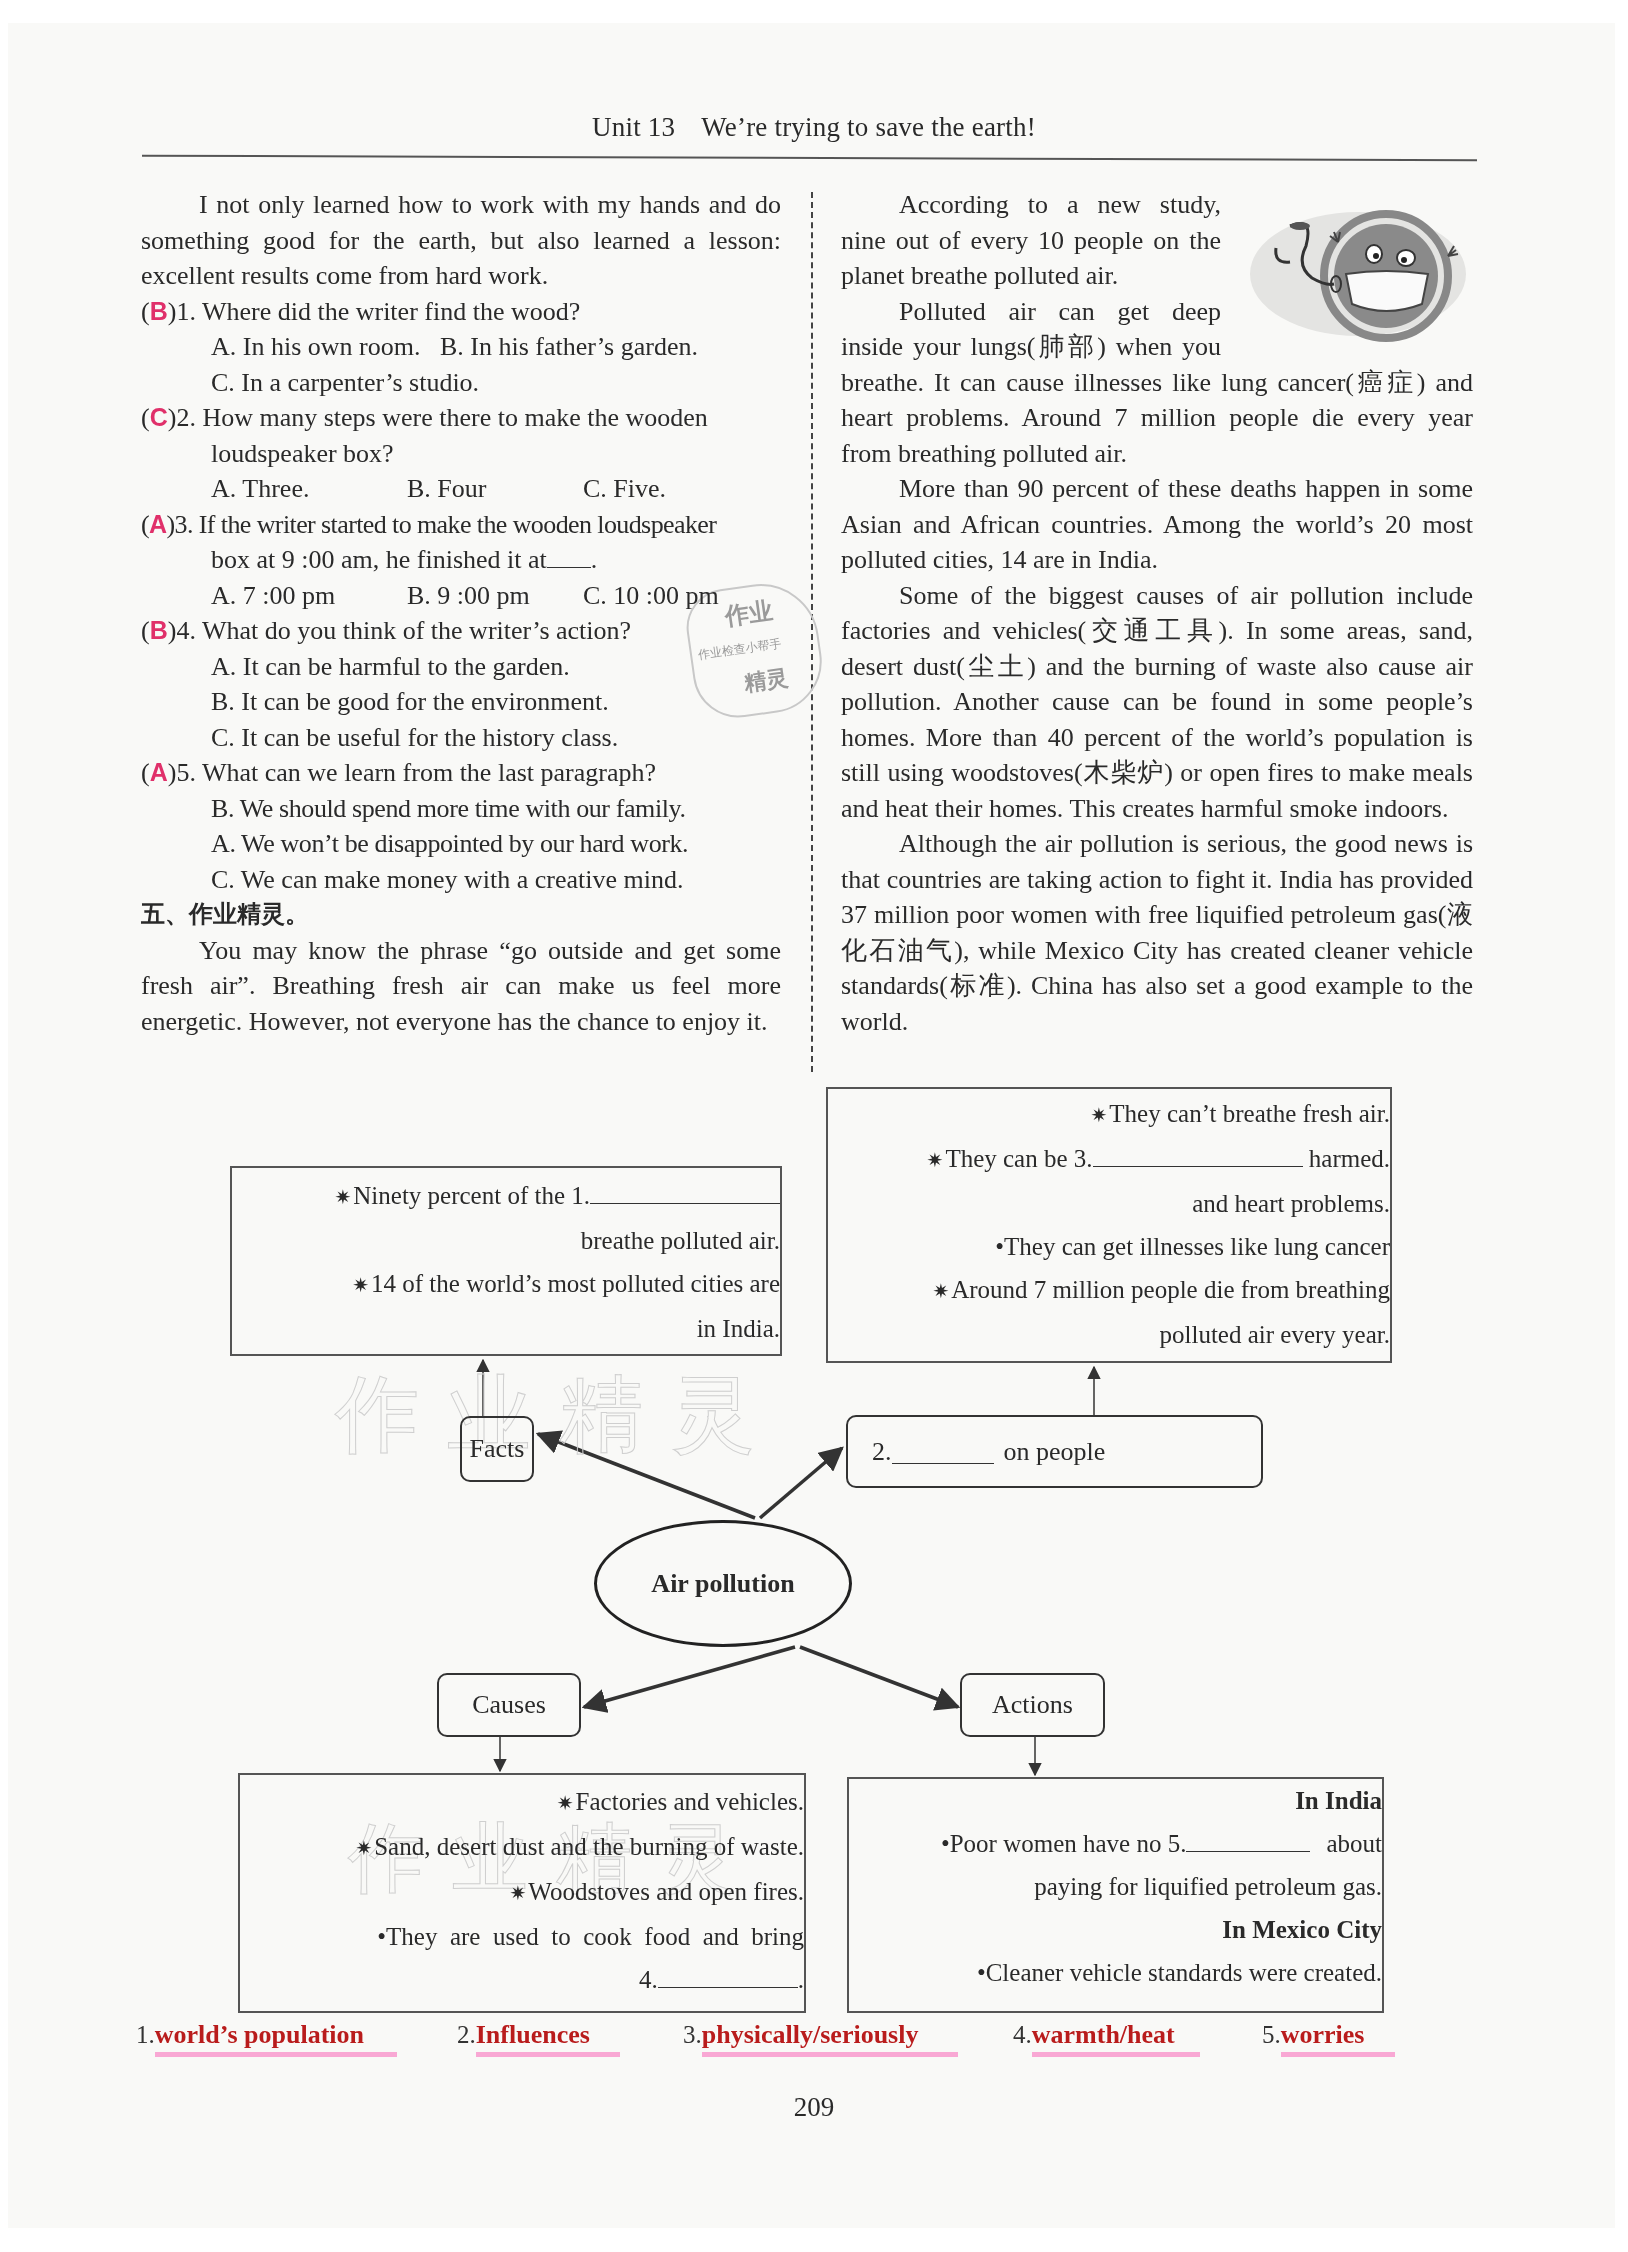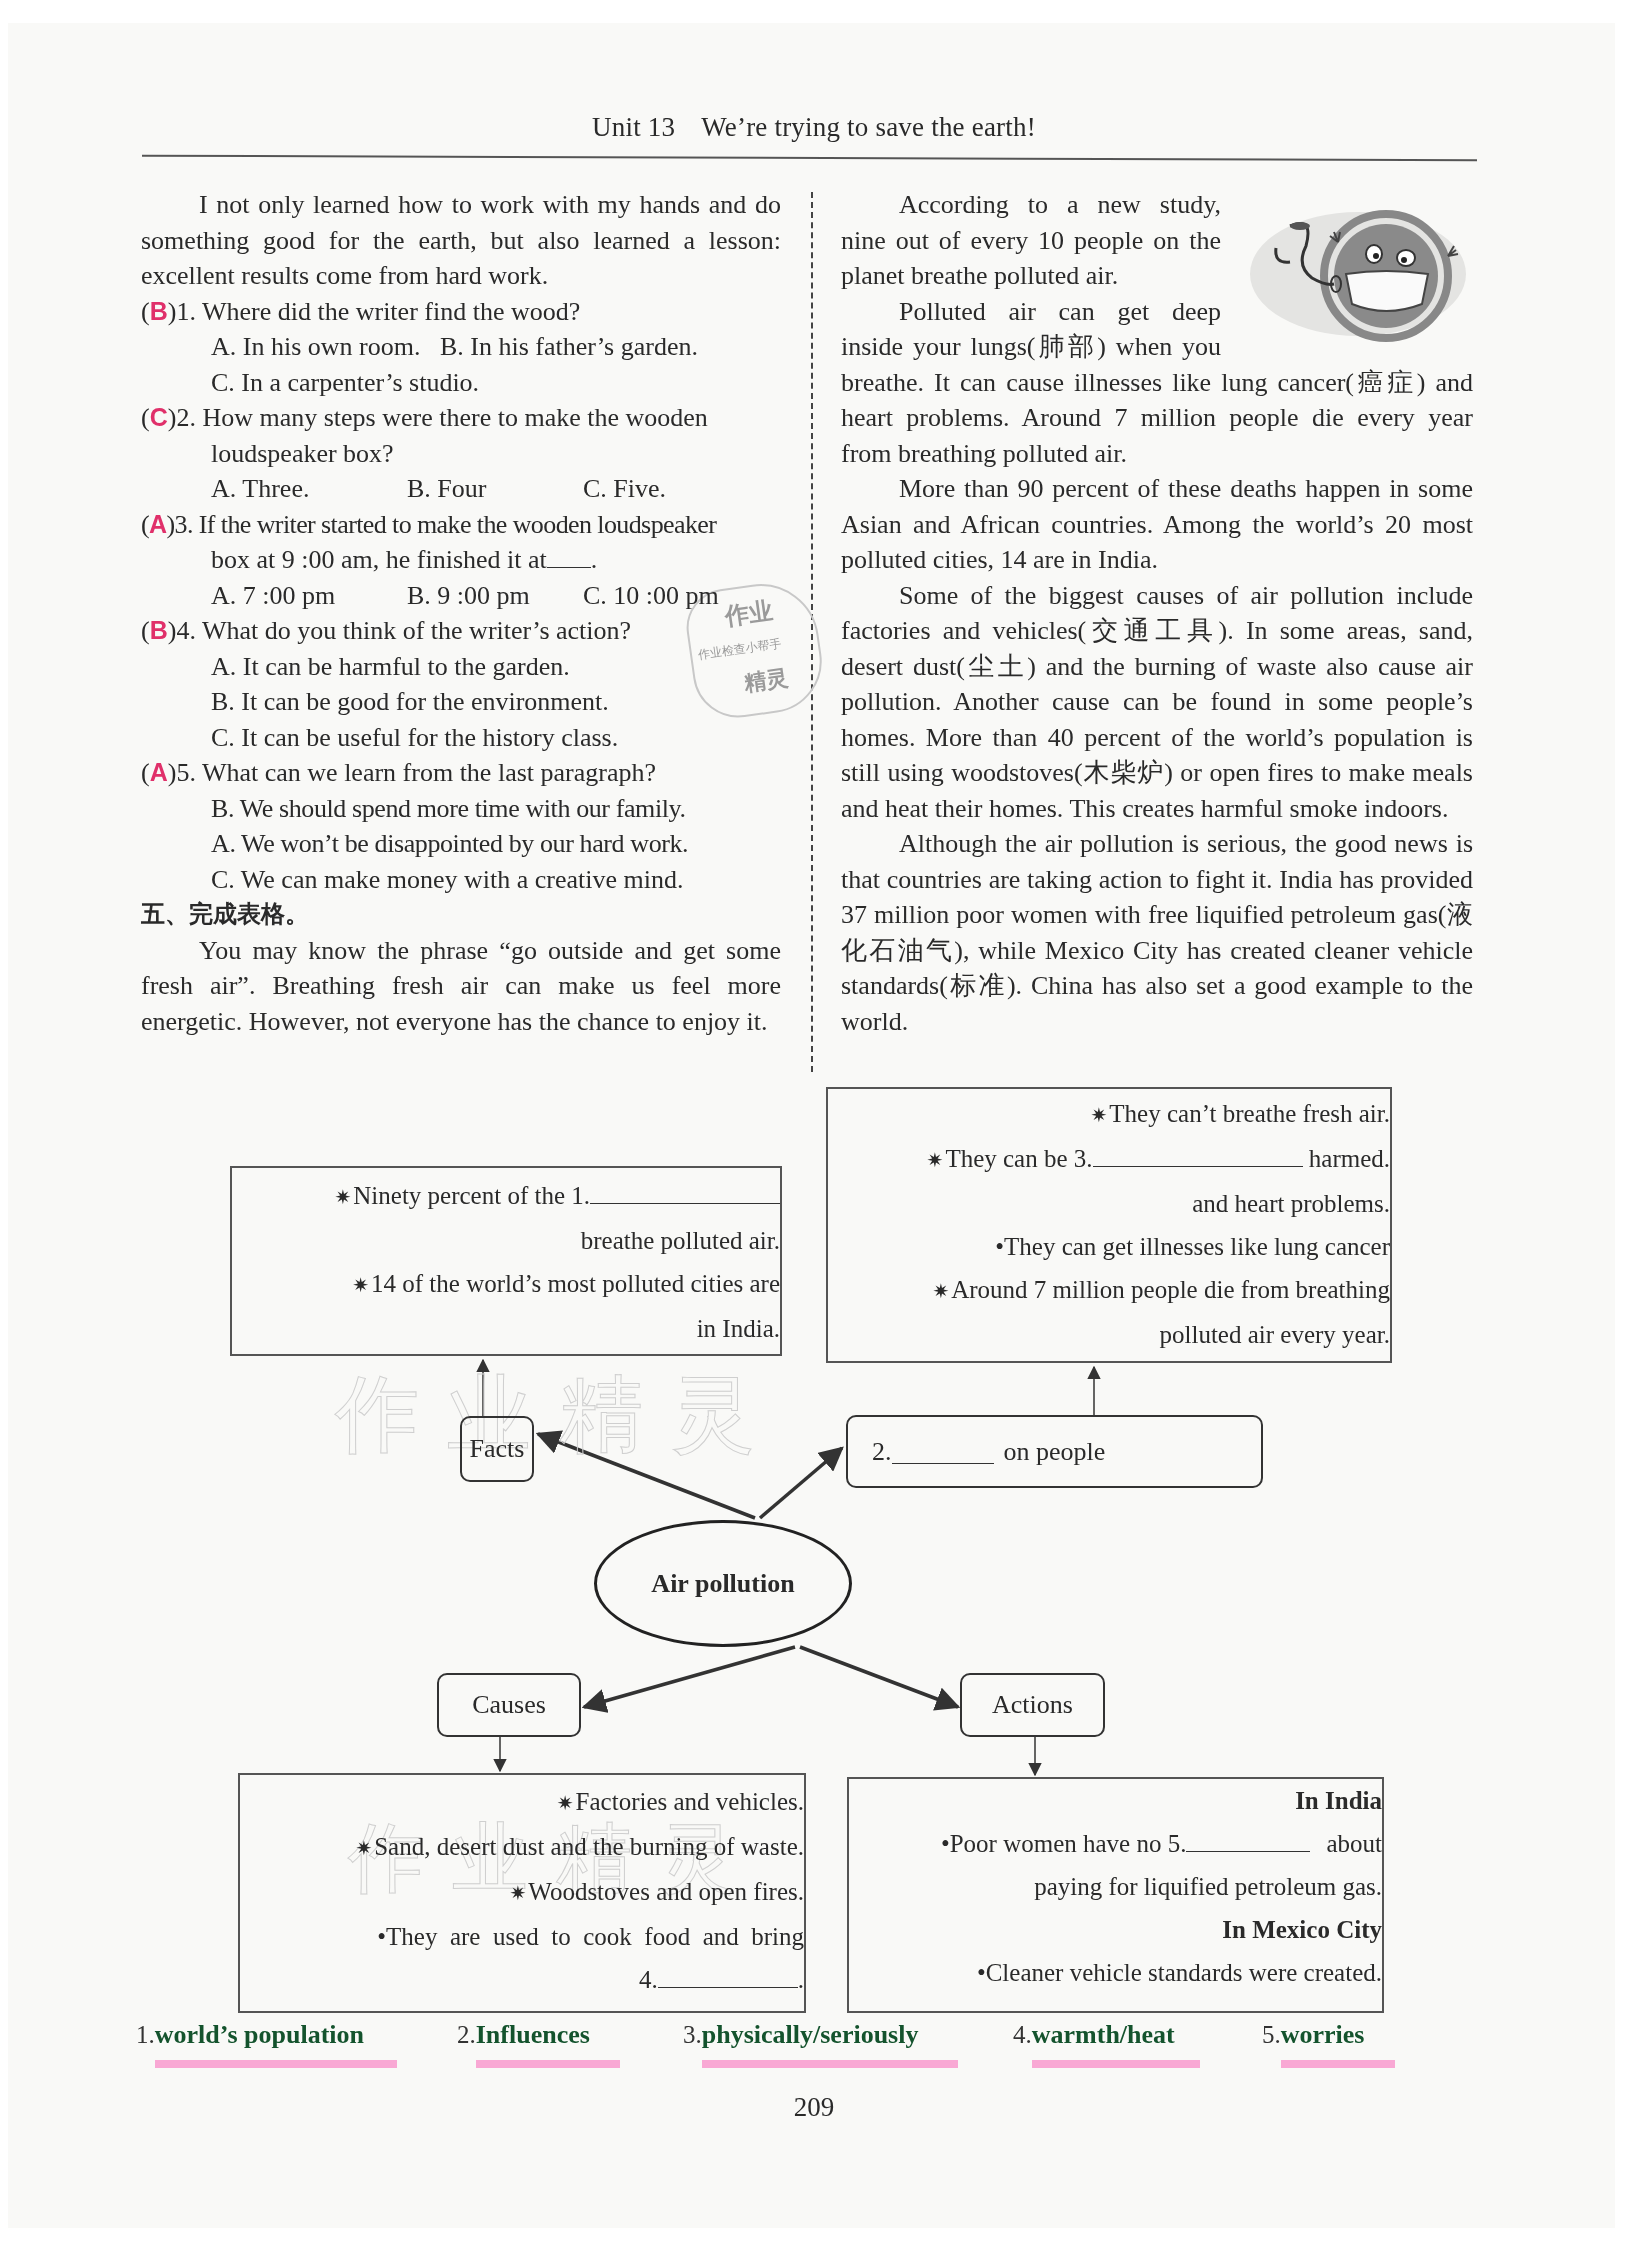--- a/index.html
+++ b/index.html
@@ -26,21 +26,21 @@
   .dbox { border: 2px solid #555; background: transparent; text-align: right; }
   .dbox .ln { font-size: 25px; line-height: 43px; white-space: nowrap; }
   .star { font-family: "DejaVu Sans", sans-serif; font-size: 20px; margin-right: 2px; }
   .node { border: 2.5px solid #333; border-radius: 10px; text-align: center; font-size: 26px; display: flex; align-items: center; justify-content: center; }
   .ellipse { border: 3px solid #222; border-radius: 50%; display: flex; align-items: center; justify-content: center; font-weight: bold; font-size: 26px; }
   .bold-head { font-weight: bold; }
 
   .answers-row { top: 2020px; left: 0; width: 1628px; height: 40px; }
   .answer { position: absolute; font-size: 25px; white-space: nowrap; }
   .answer .num { color: #333; }
-  .answer .val { color: #14532d; font-weight: bold; font-size: 26px; display: inline-block; border-bottom: 8px solid #f9a8d4; padding-bottom: 10px; }
+  .answer .val { color: #b91c1c; font-weight: bold; font-size: 26px; display: inline-block; border-bottom: 5px solid #f9a8d4; padding-bottom: 2px; }
   .page-number { left: 0; width: 1628px; top: 2092px; text-align: center; font-size: 27px; }
 
   .wm { color: transparent; -webkit-text-stroke: 1px #cfcfcf; font-family: "DejaVu Sans", sans-serif; font-size: 84px; letter-spacing: 28px; }
   .stamp { left: 690px; top: 585px; width: 130px; height: 130px; border: 2px solid #c8c8c8; border-radius: 30% 45% 40% 35%; transform: rotate(-8deg); }
   .stamp .s1 { position: absolute; left: 38px; top: 10px; font-size: 24px; color: #9a9a9a; font-family: "DejaVu Sans", sans-serif; font-weight: bold; }
   .stamp .s2 { position: absolute; left: 6px; top: 52px; font-size: 12px; color: #9a9a9a; font-family: "DejaVu Sans", sans-serif; white-space: nowrap; }
   .stamp .s3 { position: absolute; left: 48px; top: 80px; font-size: 22px; color: #9a9a9a; font-family: "DejaVu Sans", sans-serif; font-weight: bold; }
   svg.arrows { position: absolute; left: 0; top: 0; }
 </style>
 </head>
@@ -97,21 +97,21 @@
     <div class="q-line opt">C. It can be useful for the history class.</div>
   </div>
 
   <div>
     <div class="q-line">(<span class="ans">A</span>)<span>5.</span> <span>What can we learn from the last paragraph?</span></div>
     <div class="q-line opt" style="letter-spacing:-0.4px">B. We should spend more time with our family.</div>
     <div class="q-line opt" style="letter-spacing:-0.4px">A. We won’t be disappointed by our hard work.</div>
     <div class="q-line opt">C. We can make money with a creative mind.</div>
   </div>
 
-  <div class="section-heading">五、完成表格。</div>
+  <div class="section-heading">五、作业精灵。</div>
   <p class="para indent" style="text-indent:58px">You may know the phrase “go outside and get some fresh air”. Breathing fresh air can make us feel more energetic. However, not everyone has the chance to enjoy it.</p>
 </div>
 
 <svg class="abs illus" viewBox="0 0 228 150" xmlns="http://www.w3.org/2000/svg">
   <ellipse cx="112" cy="78" rx="108" ry="62" fill="#e4e4e2"></ellipse>
   <circle cx="140" cy="80" r="62" fill="none" stroke="#888" stroke-width="8"></circle>
   <circle cx="140" cy="80" r="52" fill="#8a8a8a"></circle>
   <path d="M100 78 Q140 72 182 78 L176 108 Q140 122 106 108 Z" fill="#fafafa" stroke="#444" stroke-width="2"></path>
   <ellipse cx="128" cy="58" rx="8" ry="9" fill="#fff" stroke="#333" stroke-width="2"></ellipse>
   <ellipse cx="160" cy="62" rx="9" ry="8" fill="#fff" stroke="#333" stroke-width="2"></ellipse>

